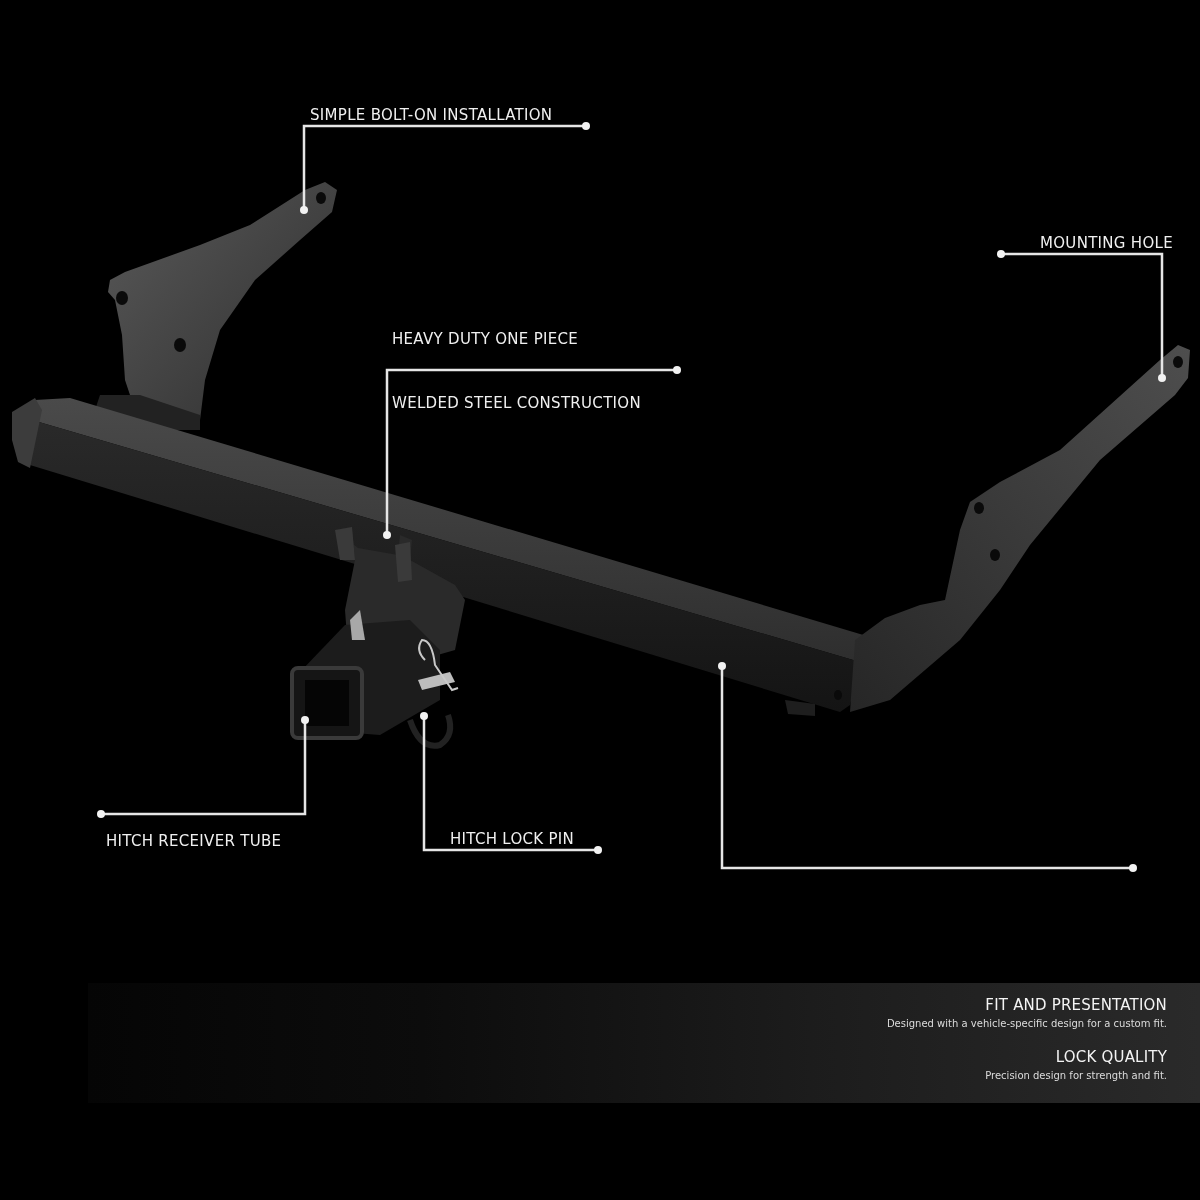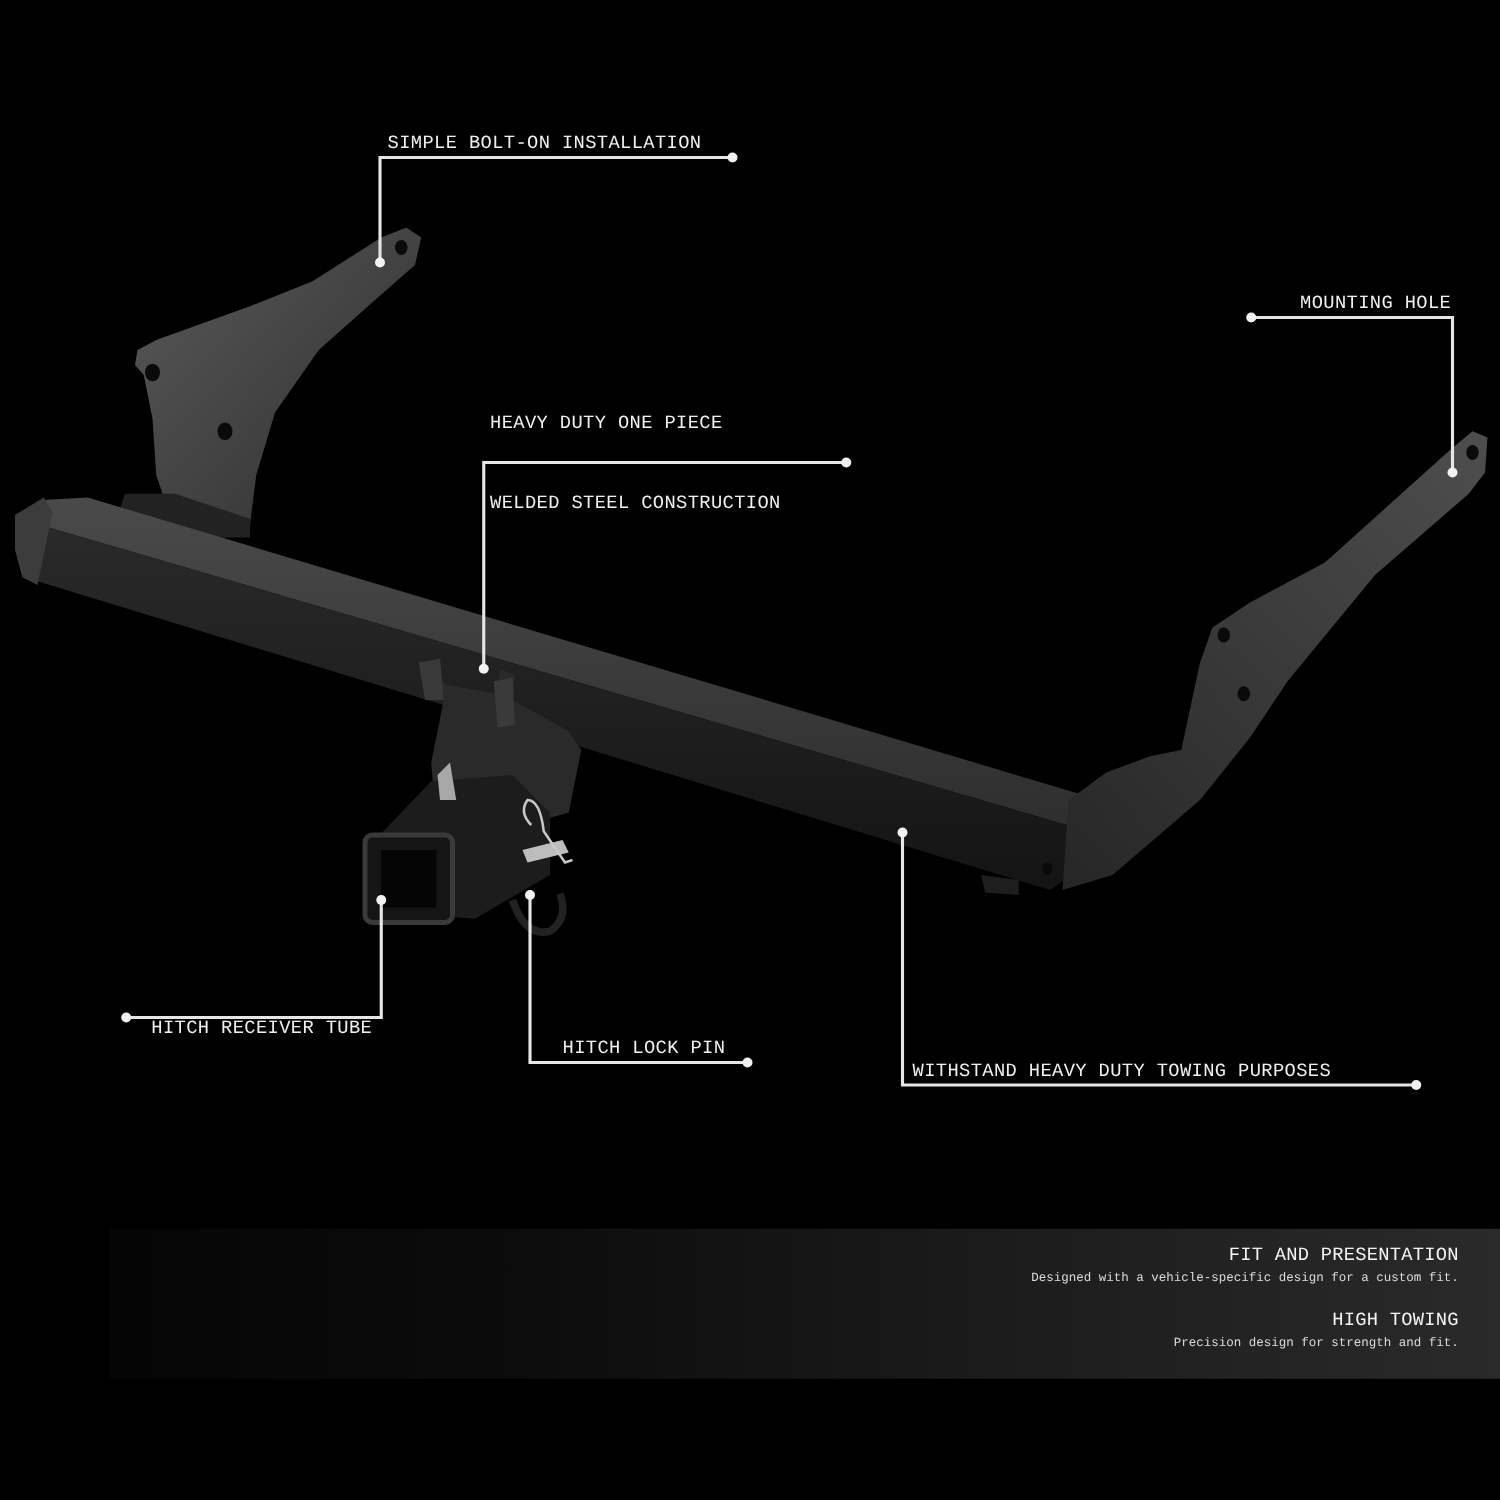--- a/index.html
+++ b/index.html
@@ -1,18 +1,18 @@
 <!DOCTYPE html>
 <html><head>
   <meta charset="utf-8">
   <style>
     html, body { margin: 0; padding: 0; background: #000; }
     body { width: 1200px; height: 1200px; position: relative; overflow: hidden;
            font-family: "DejaVu Sans", "Liberation Sans", sans-serif; color: #f2f2f2; }
-    .stage { position: absolute; left: 0; top: 0; width: 1200px; height: 1200px; font-family: Liberation Mono, monospace; }
+    .stage { position: absolute; left: 0; top: 0; width: 1200px; height: 1200px; }
     svg.product { position: absolute; left: 0; top: 0; }
     .callout-label { position: absolute; font-size: 15px; letter-spacing: 0.3px;
                      color: #f0f0f0; white-space: nowrap; line-height: 18px; text-transform: uppercase; }
     .panel { position: absolute; left: 88px; top: 983px; width: 1112px; height: 120px;
              background: linear-gradient(90deg, #050505 0%, #0c0c0c 30%, #1c1c1c 65%, #2a2a2a 100%); }
     .panel-block { position: absolute; right: 33px; text-align: right; }
     .panel-title { font-size: 15px; color: #f4f4f4; letter-spacing: 0.2px; line-height: 18px; }
     .panel-desc { font-size: 10px; color: #dcdcdc; line-height: 16px; margin-top: 2px; }
   </style>
 </head>
@@ -105,28 +105,27 @@
         <circle cx="598" cy="850" r="4"></circle>
       <circle cx="722" cy="666" r="4"></circle>
         <circle cx="1133" cy="868" r="4"></circle>
     </g>
   </svg>
 
   <div class="callout-label" style="left:310px; top:106px;">SIMPLE BOLT-ON INSTALLATION</div>
   <div class="callout-label" style="left:1040px; top:234px;">MOUNTING HOLE</div>
   <div class="callout-label" style="left:392px; top:330px;">HEAVY DUTY ONE PIECE</div>
   <div class="callout-label" style="left:392px; top:348px;margin-top:46px;">WELDED STEEL CONSTRUCTION</div>
-  <div class="callout-label" style="left:106px; top:814px;margin-left:15px;">HITCH RECEIVER TUBE</div>
+  <div class="callout-label" style="left:106px; top:832px;">HITCH RECEIVER TUBE</div>
   <div class="callout-label" style="left:450px; top:830px;">HITCH LOCK PIN</div>
-  <div class="callout-label" style="left:730px; top:849px;">WITHSTAND HEAVY DUTY TOWING PURPOSES</div>
 
   <div class="panel">
     <div class="panel-block" style="top:13px;">
       <div class="panel-title">FIT AND PRESENTATION</div>
       <div class="panel-desc">Designed with a vehicle-specific design for a custom fit.</div>
     </div>
     <div class="panel-block" style="top:65px;">
-      <div class="panel-title">HIGH TOWING</div>
+      <div class="panel-title">LOCK QUALITY</div>
       <div class="panel-desc">Precision design for strength and fit.</div>
     </div>
   </div>
 
 </div>
 
 </body></html>

